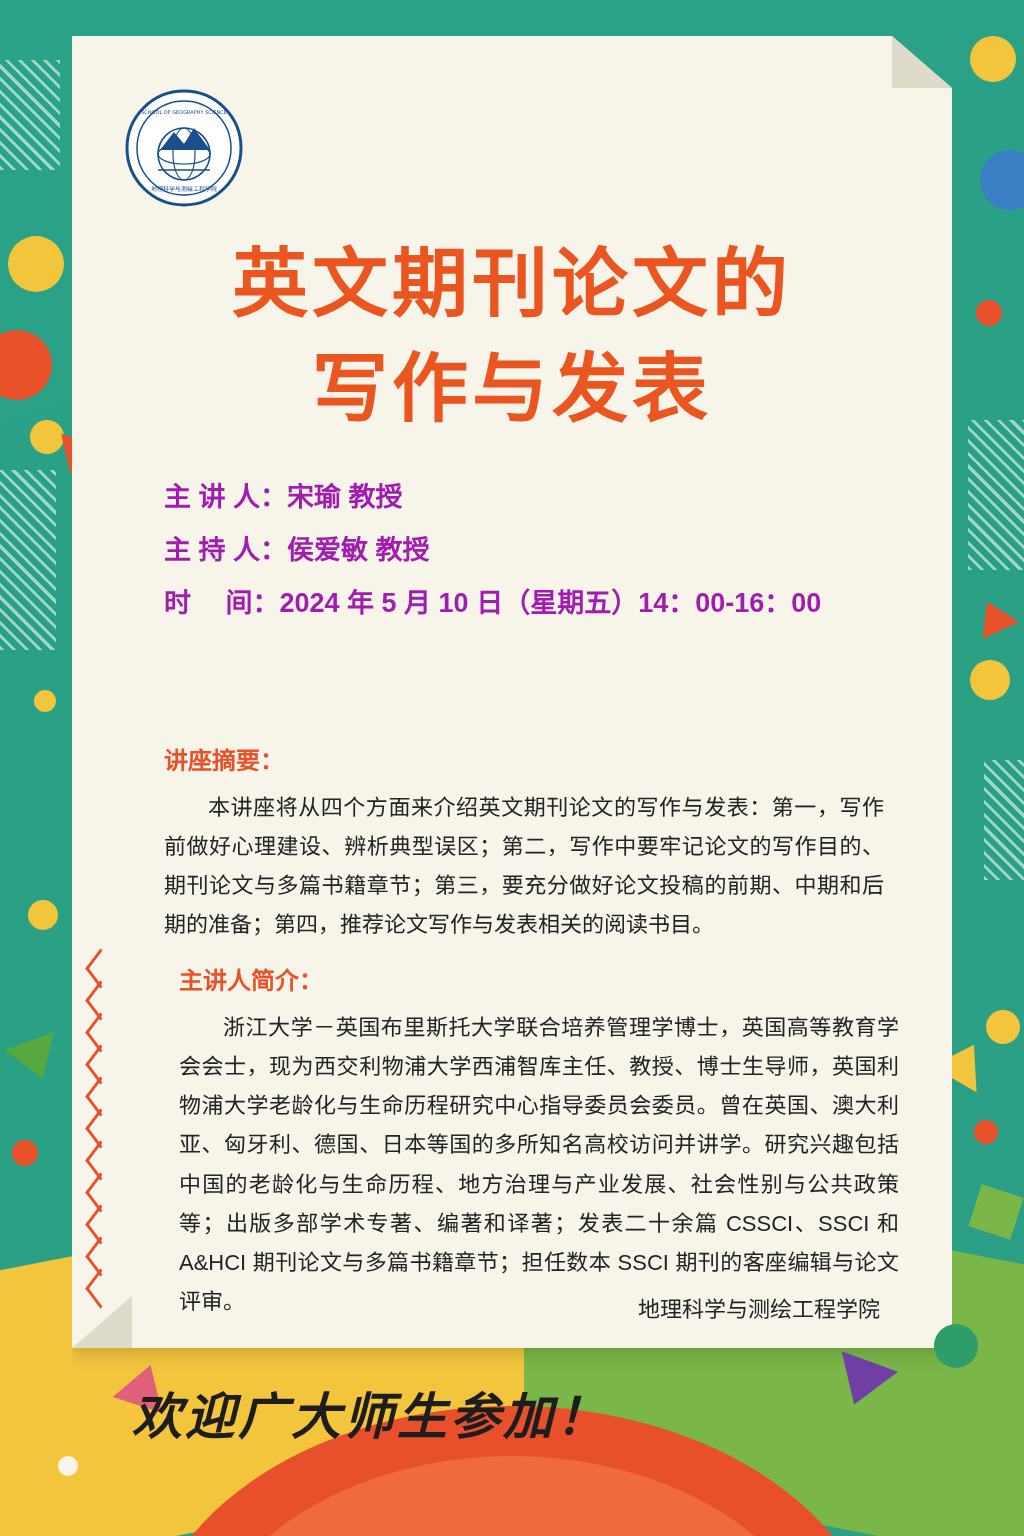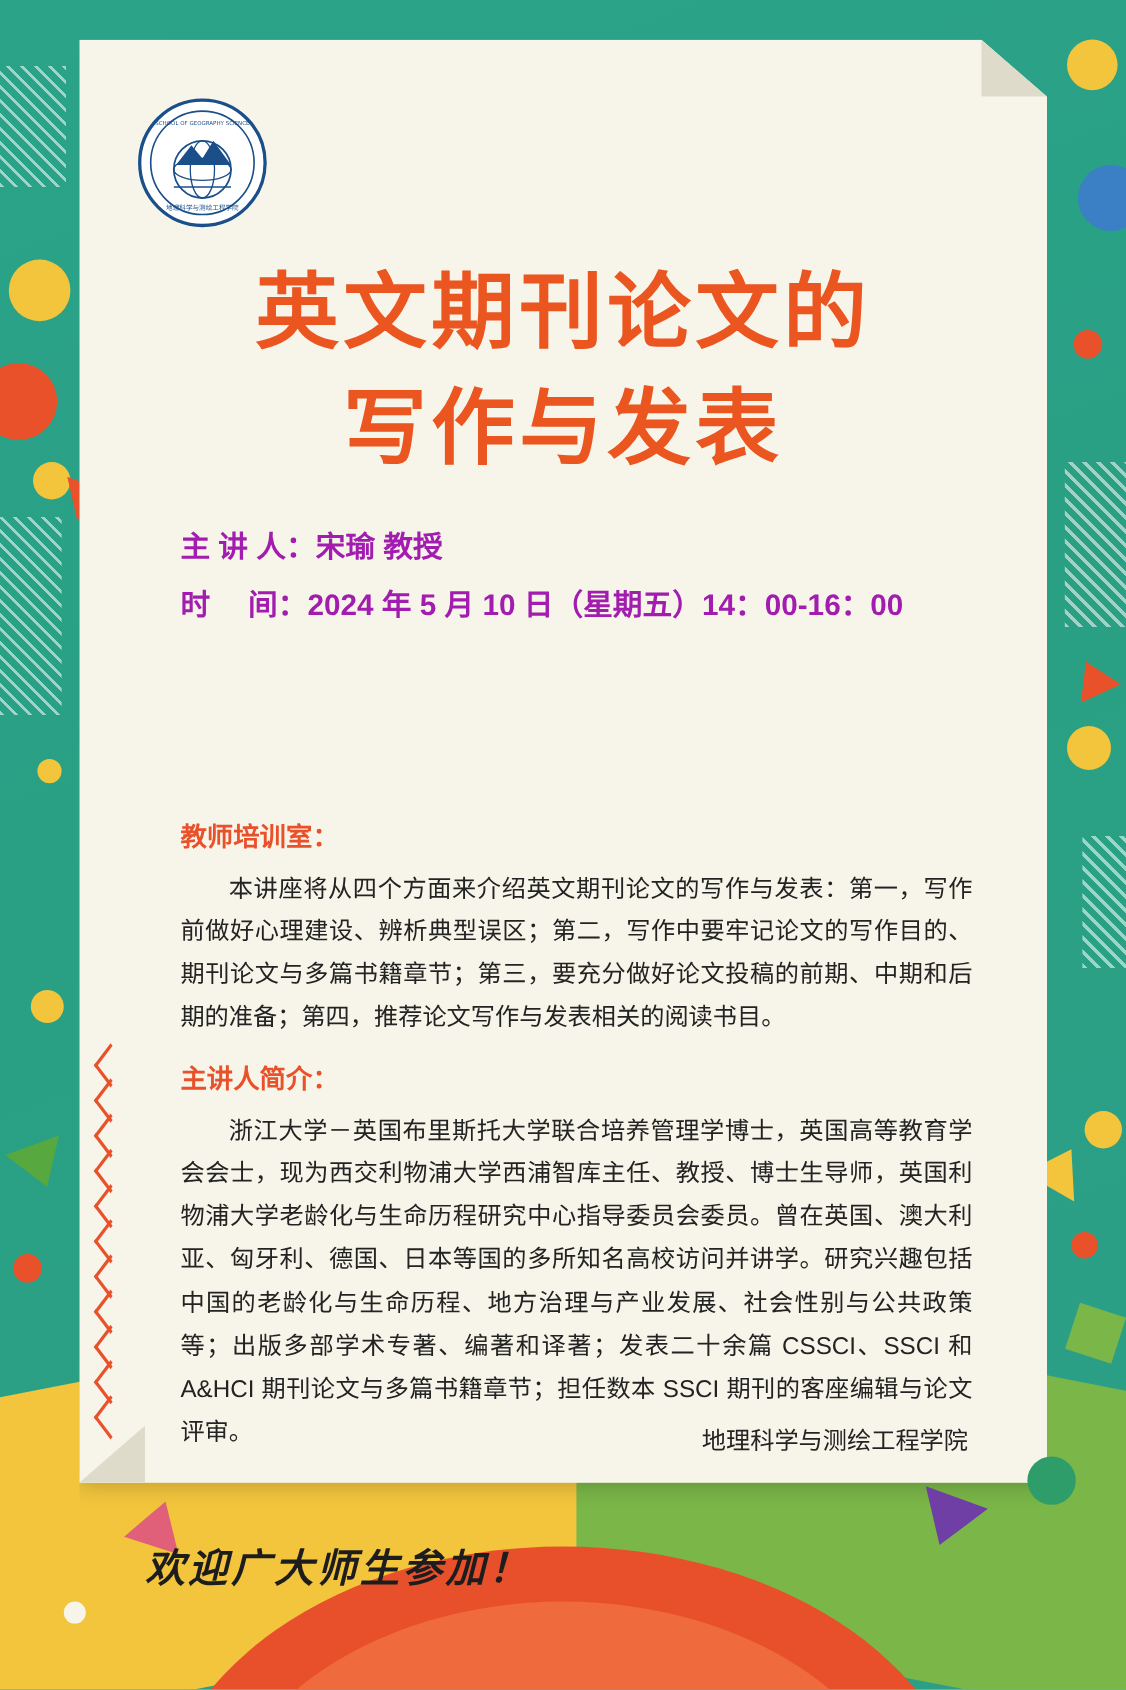--- a/index.html
+++ b/index.html
@@ -178,40 +178,40 @@
   }
 
   .abstract {
     position: absolute;
     left: 92px;
     top: 705px;
     width: 720px;
   }
   .speaker {
     position: absolute;
-    left: 92px;
+    left: 107px;
     top: 925px;
     width: 720px;
   }
 
   .signature {
     position: absolute;
     right: 72px;
     top: 1255px;
     color: #232323;
     font-size: 22px;
   }
 
   
   .welcome {
     position: absolute;
     left: 132px;
     bottom: 88px;
     color: #1d1d1d;
-    font-size: 36px;
+    font-size: 50px;
     font-weight: bold;
     font-style: italic;
     font-family: "DejaVu Serif", "Liberation Serif", serif;
     letter-spacing: 3px;
     z-index: 6;
     text-align: center;
   }
 
   
   .chev-col {
@@ -321,26 +321,29 @@
       <div class="title">
         <span>英文期刊论文的</span>
         <span class="line2">写作与发表</span>
       </div>
 
       <div class="info">
         <div class="info-row">
           <span>主 讲 人：</span><span>宋瑜 教授</span>
         </div>
         <div class="info-row">
+          <span>主 持 人：</span><span>侯爱敏 教授</span>
+        </div>
+        <div class="info-row">
           <span>时　 间：</span><span>2024 年 5 月 10 日（星期五）14：00-16：00</span>
         </div>
       </div>
 
       <div class="abstract">
-        <div class="section-head">教师培训室：</div>
+        <div class="section-head">讲座摘要：</div>
         <div class="section-body">本讲座将从四个方面来介绍英文期刊论文的写作与发表：第一，写作前做好心理建设、辨析典型误区；第二，写作中要牢记论文的写作目的、期刊论文与多篇书籍章节；第三，要充分做好论文投稿的前期、中期和后期的准备；第四，推荐论文写作与发表相关的阅读书目。</div>
       </div>
 
       <div class="speaker">
         <div class="section-head">主讲人简介：</div>
         <div class="section-body">浙江大学－英国布里斯托大学联合培养管理学博士，英国高等教育学会会士，现为西交利物浦大学西浦智库主任、教授、博士生导师，英国利物浦大学老龄化与生命历程研究中心指导委员会委员。曾在英国、澳大利亚、匈牙利、德国、日本等国的多所知名高校访问并讲学。研究兴趣包括中国的老龄化与生命历程、地方治理与产业发展、社会性别与公共政策等；出版多部学术专著、编著和译著；发表二十余篇 CSSCI、SSCI 和 A&amp;HCI 期刊论文与多篇书籍章节；担任数本 SSCI 期刊的客座编辑与论文评审。</div>
       </div>
 
       <div class="signature">地理科学与测绘工程学院</div>
 

